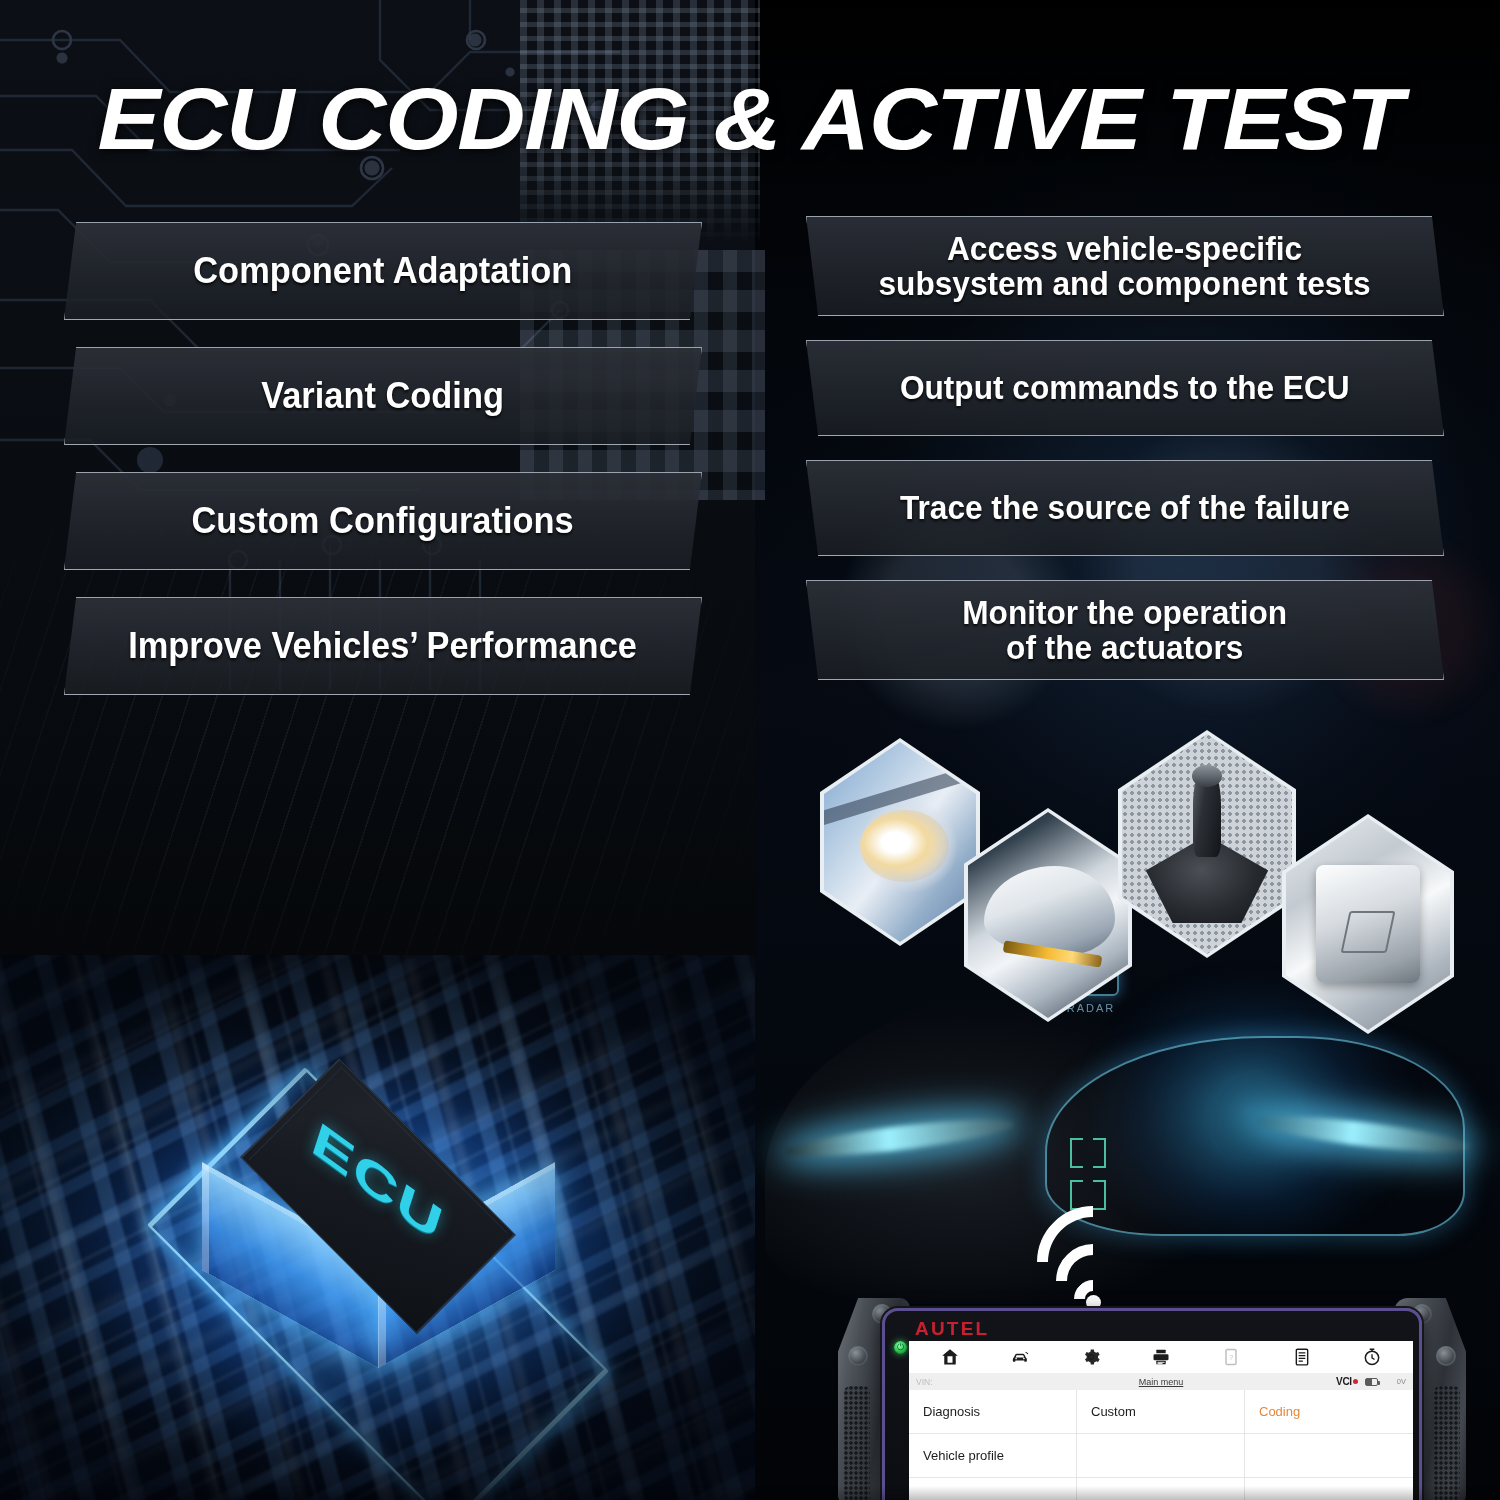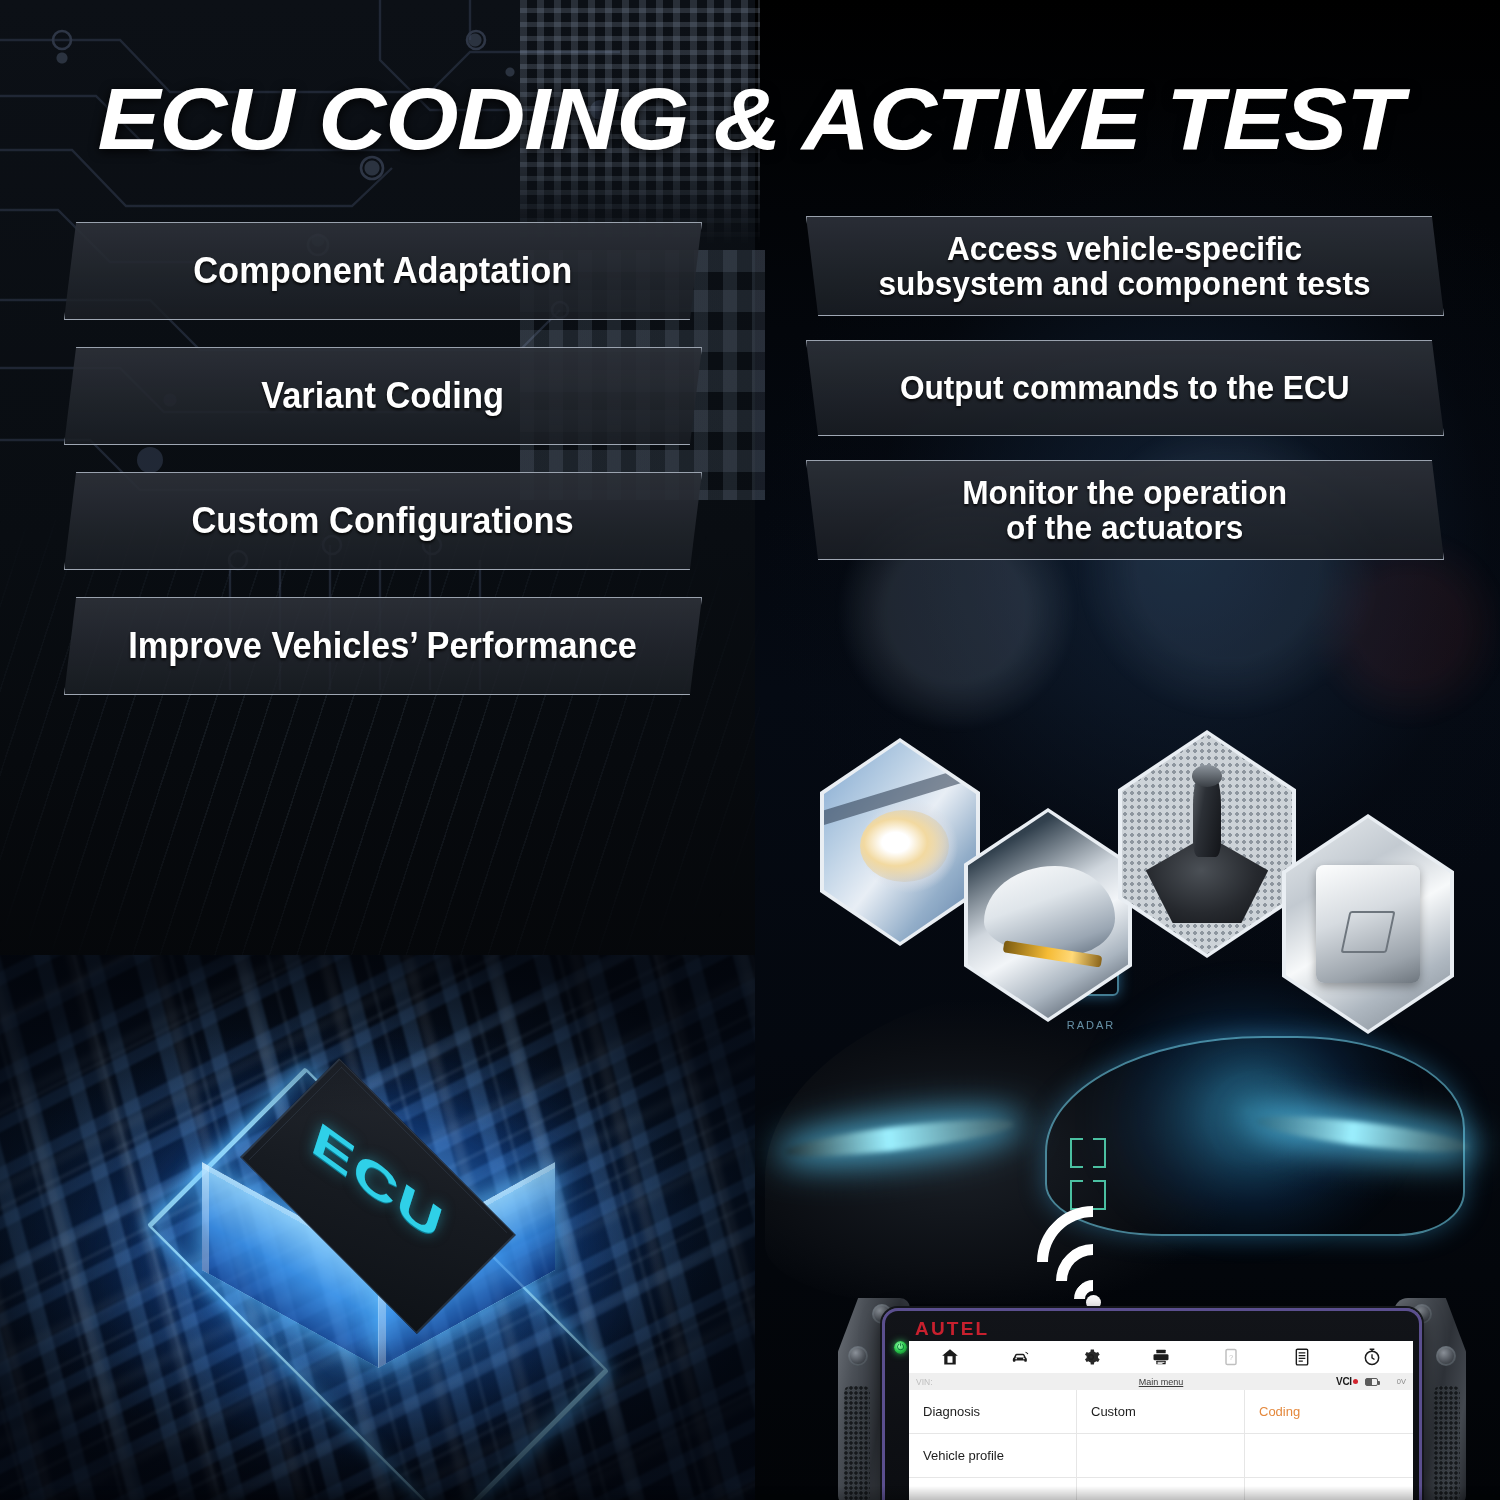--- a/index.html
+++ b/index.html
@@ -226,21 +226,21 @@
     box-shadow:0 0 34px 10px rgba(90,210,255,.75);
   }
   .headlight-l { left:40px; top:186px; width:230px; transform:rotate(-7deg); }
   .headlight-r { left:510px; top:182px; width:215px; transform:rotate(7deg); }
   .radar-box {
     position:absolute; left:318px; top:20px; width:56px; height:36px;
     border:2px solid rgba(120,220,255,.55); border-radius:6px;
     box-shadow:0 0 14px rgba(80,190,255,.45);
   }
   .radar-label {
-    position:absolute; left:300px; top:79px; width:92px; text-align:center;
+    position:absolute; left:300px; top:62px; width:92px; text-align:center;
     font-size:11px; letter-spacing:2px; color:rgba(160,225,255,.62);
   }
   .focus-brk { position:absolute; width:36px; height:26px; }
   .focus-brk::before,.focus-brk::after{
     content:""; position:absolute; top:0; width:11px; height:100%;
     border-top:2px solid rgba(90,235,195,.8); border-bottom:2px solid rgba(90,235,195,.8);
   }
   .focus-brk::before{ left:0; border-left:2px solid rgba(90,235,195,.8); }
   .focus-brk::after { right:0; border-right:2px solid rgba(90,235,195,.8); }
   .fb1 { left:325px; top:198px; }
@@ -556,20 +556,23 @@
 
   <div class="col col-right">
     <div class="fbox lean-r h1">
       <span>
         <span>Access vehicle-specific</span><br>
         <span>subsystem and component tests</span>
       </span>
     </div>
     <div class="fbox lean-r h2">
       <span>Output commands to the ECU</span>
+    </div>
+    <div class="fbox lean-r h2">
+      <span>Trace the source of the failure</span>
     </div>
     <div class="fbox lean-r h1">
       <span>
         <span>Monitor the operation</span><br>
         <span>of the actuators</span>
       </span>
     </div>
   </div>
 
   <div class="hex-cluster">

